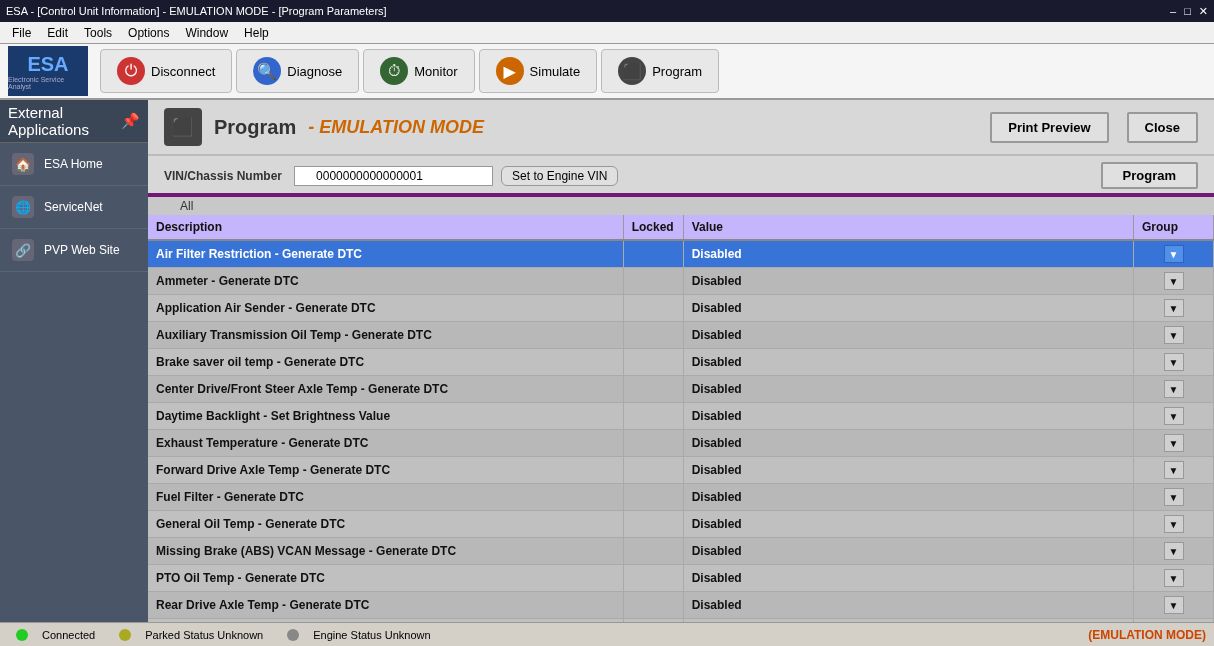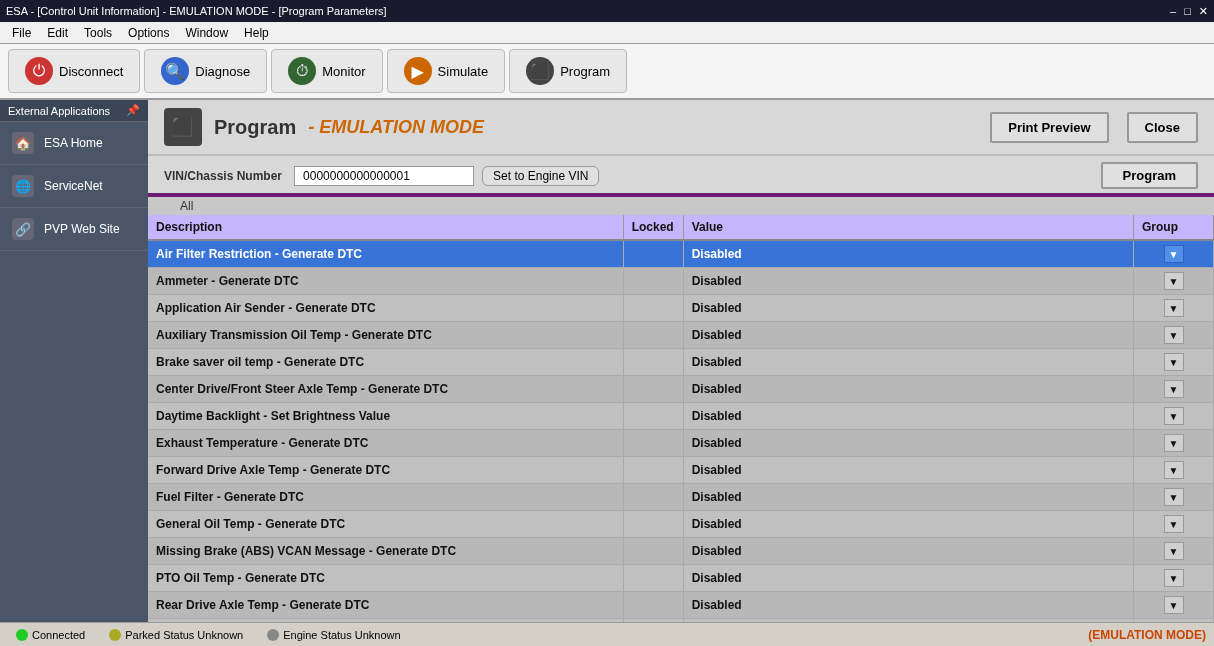--- a/index.html
+++ b/index.html
@@ -98,21 +98,21 @@
     .sidebar {
       width: 148px;
       background: #4a5568;
       color: white;
       display: flex;
       flex-direction: column;
     }
     .sidebar-header {
       background: #3a4555;
       padding: 4px 8px;
-      font-size: 11px;
+      font-size: 15px;
       display: flex;
       align-items: center;
       justify-content: space-between;
       border-bottom: 1px solid #666;
     }
     .sidebar-item {
       display: flex;
       align-items: center;
       gap: 10px;
       padding: 10px 12px;
@@ -305,21 +305,21 @@
       display: flex;
       align-items: center;
       padding: 0 8px;
       gap: 16px;
       border-top: 1px solid #999;
       font-size: 11px;
     }
     .status-item {
       display: flex;
       align-items: center;
-      gap: 4px;
+      gap: 14px;
       padding-left: 8px;
     }
     .status-dot {
       width: 12px;
       height: 12px;
       border-radius: 50%;
     }
     .dot-green { background: #22cc22; }
     .dot-yellow { background: #aaaa22; }
     .dot-gray { background: #888888; }
@@ -348,20 +348,24 @@
 <div class="menu-bar">
   <span>File</span>
   <span>Edit</span>
   <span>Tools</span>
   <span>Options</span>
   <span>Window</span>
   <span>Help</span>
 </div>
 
 <div class="toolbar">
+  <div class="logo-box">
+    <span style="font-size:20px;font-weight:bold;color:#66aaff;">ESA</span>
+    <span class="logo-sub">Electronic Service Analyst</span>
+  </div>
   <div class="toolbar-btn btn-disconnect">
     <div class="btn-icon">⏻</div>
     <span>Disconnect</span>
   </div>
   <div class="toolbar-btn btn-diagnose">
     <div class="btn-icon" style="background:#3366cc;">🔍</div>
     <span>Diagnose</span>
   </div>
   <div class="toolbar-btn btn-monitor">
     <div class="btn-icon" style="background:#336633;">⏱</div>
@@ -407,21 +411,21 @@
         <span class="emulation-badge">- EMULATION MODE</span>
       </div>
       <div class="header-buttons">
         <button class="header-btn">Print Preview</button>
         <button class="header-btn">Close</button>
       </div>
     </div>
 
     <div class="vin-section">
       <span class="vin-label">VIN/Chassis Number</span>
-      <input class="vin-value" type="text" value="0000000000000001" style="background: white; border: 1px solid rgb(153, 153, 153); padding: 2px 8px; font-size: 12px; min-width: 180px;">
+      <input class="vin-value" type="text" value="0000000000000001" style="background: white; border: 1px solid rgb(153, 153, 153); padding: 2px 21px; font-size: 12px; min-width: 180px;">
       <button class="vin-btn">Set to Engine VIN</button>
       <button class="program-btn">Program</button>
     </div>
 
     <div class="filter-row">
       <span>All</span>
     </div>
 
     <div class="table-wrapper">
       <table>

